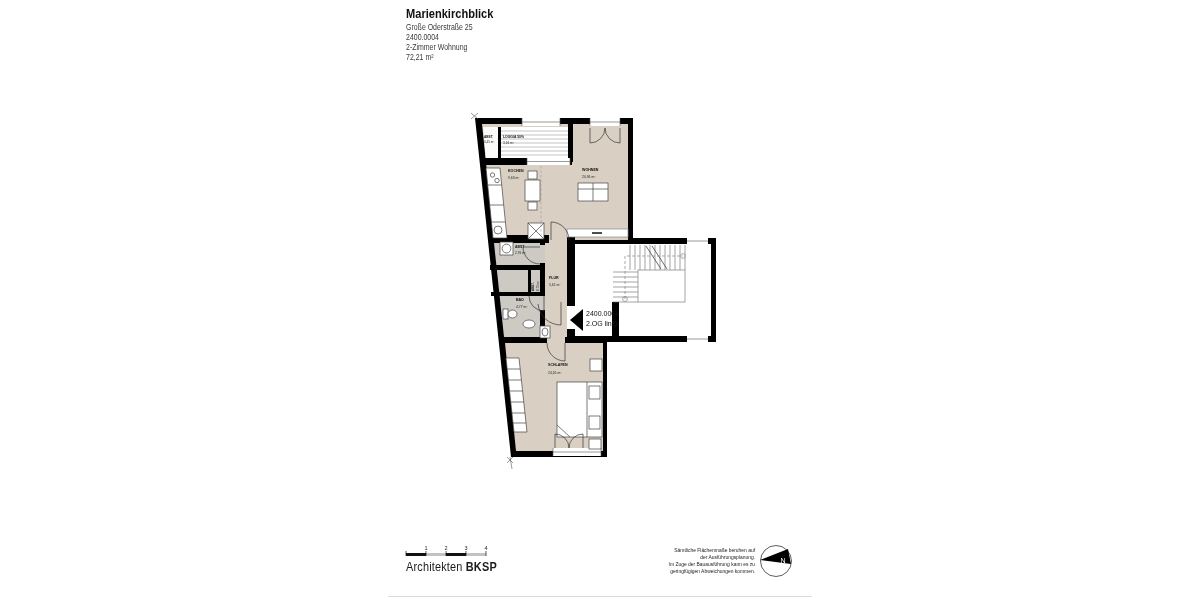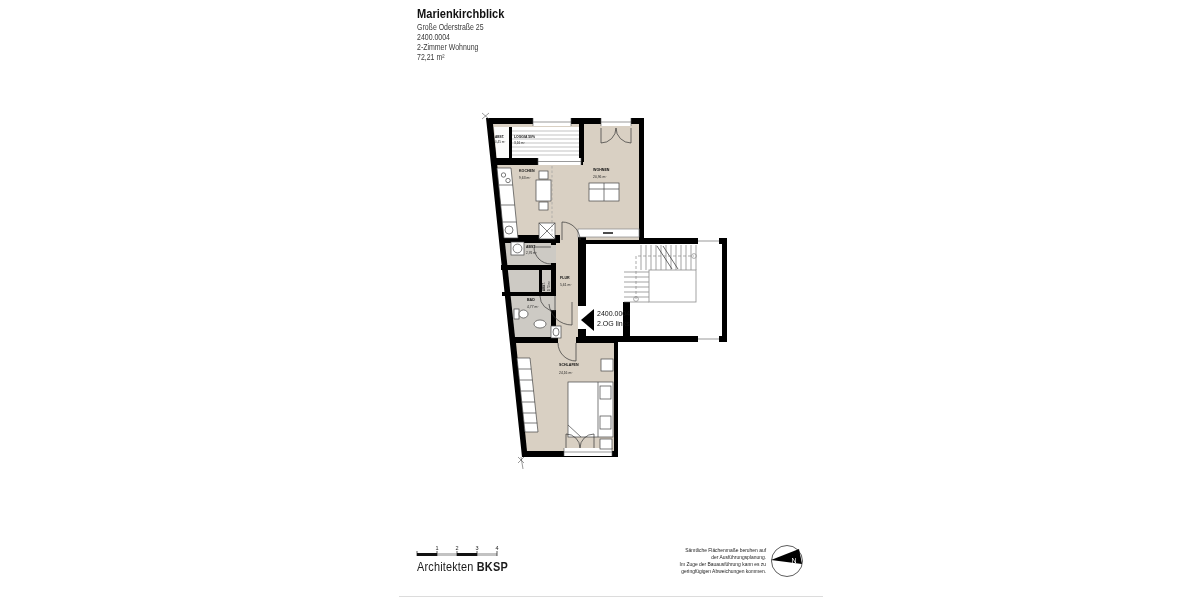--- a/index.html
+++ b/index.html
@@ -1,17 +1,17 @@
 <!DOCTYPE html>
 <html><head>
 <meta charset="utf-8">
 <style>
   html,body{margin:0;padding:0;background:#fff;}
   .page{position:relative;width:1000px;height:600px;background:#ffffff;overflow:hidden;
-        font-family:"Liberation Sans","DejaVu Sans",sans-serif;color:#1a1a1a;margin-left:11px;}
+        font-family:"Liberation Sans","DejaVu Sans",sans-serif;color:#1a1a1a;}
   
   .hdr{position:absolute;left:406px;top:6px;transform:scaleX(0.82);transform-origin:left top;}
   .hdr-title{font-size:13.5px;font-weight:700;letter-spacing:0;line-height:16px;color:#111;}
   .hdr-line{font-size:8.5px;line-height:10px;color:#3a3a3a;}
   
   .plan{position:absolute;left:470px;top:110px;width:250px;height:360px;}
   
   .scalebar{position:absolute;left:398px;top:543px;width:100px;height:18px;}
   .firm{position:absolute;left:406px;top:559px;font-size:13px;color:#1c1c1c;
         transform:scaleX(0.84);transform-origin:left top;white-space:nowrap;letter-spacing:0.2px;}

